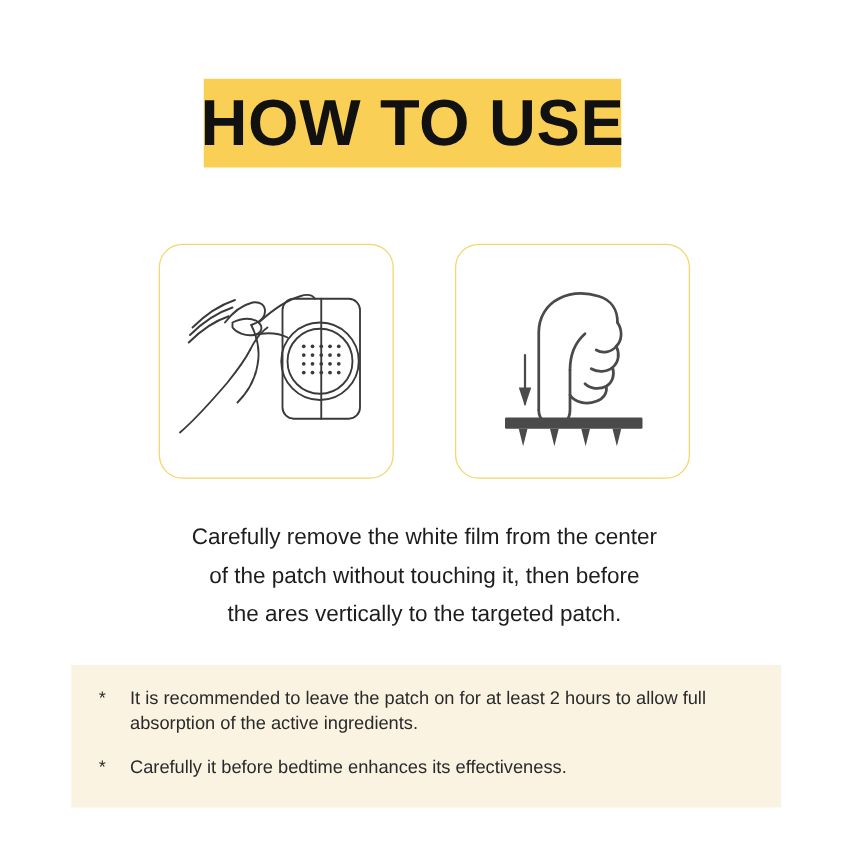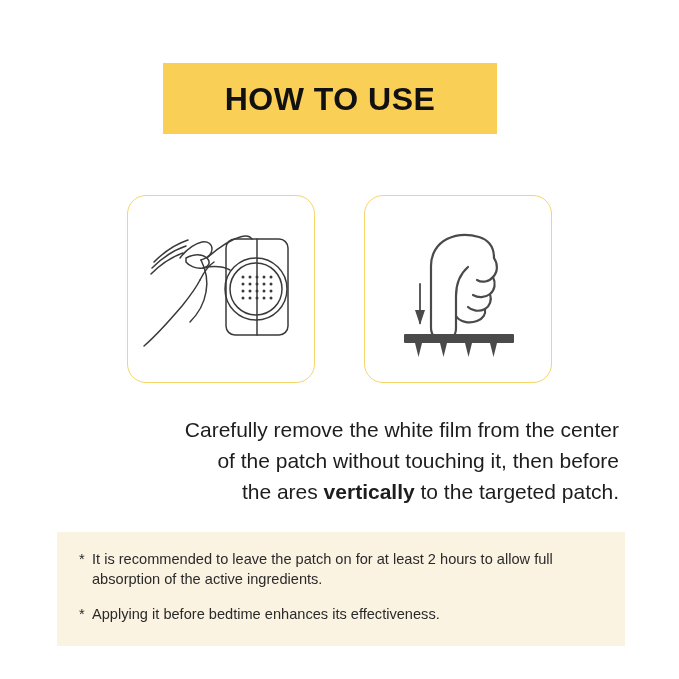--- a/index.html
+++ b/index.html
@@ -28,21 +28,21 @@
     top: 63px;
     width: 334px;
     height: 71px;
     background: #F9CF56;
     display: flex;
     align-items: center;
     justify-content: center;
   }
   .title-text {
     font-family: "Liberation Sans", sans-serif;
-    font-size: 32px;
+    font-size: 52px;
     font-weight: bold;
     letter-spacing: 0.5px;
     color: #111111;
     line-height: 1;
     white-space: nowrap;
   }
 
   
   .steps {
     position: absolute;
@@ -71,32 +71,32 @@
     height: 188px;
     display: block;
   }
 
   
   .instruction {
     position: absolute;
     left: 60px;
     top: 414px;
     width: 559px;
-    text-align: right;
-    font-size: 21px;
+    text-align: center;
+    font-size: 18px;
     line-height: 31px;
     color: #1d1d1d;
     font-family: "Liberation Sans", sans-serif;
   }
   .instruction .line {
     display: block;
     white-space: nowrap;
   }
   .instruction b {
-    font-weight: bold;
+    font-weight: normal;
   }
 
   
   .notes {
     position: absolute;
     left: 57px;
     top: 532px;
     width: 568px;
     height: 114px;
     background: #FBF3E2;
@@ -109,20 +109,21 @@
     line-height: 20px;
     color: #2a2a2a;
     margin-bottom: 15px;
   }
   .note-marker {
     flex: 0 0 auto;
     width: 13px;
   }
   .note-text {
     flex: 1 1 auto;
+    margin-left: 12px;
   }
 </style>
 </head>
 <body>
 
 <div class="page">
 
   <div class="title-banner">
     <span class="title-text">HOW TO USE</span>
   </div>
@@ -241,19 +242,19 @@
       <span class="note-marker">*</span>
       <span class="note-text">
         <span>It is recommended to leave the patch on for at least 2 hours to allow</span>
         <span>full absorption of the active ingredients.</span>
       </span>
     </div>
 
     <div class="note">
       <span class="note-marker">*</span>
       <span class="note-text">
-        <span>Applying it before bedtime enhances its effectiveness.</span>
+        <span>Carefully it before bedtime enhances its effectiveness.</span>
       </span>
     </div>
 
   </div>
 
 </div>
 
 </body></html>

